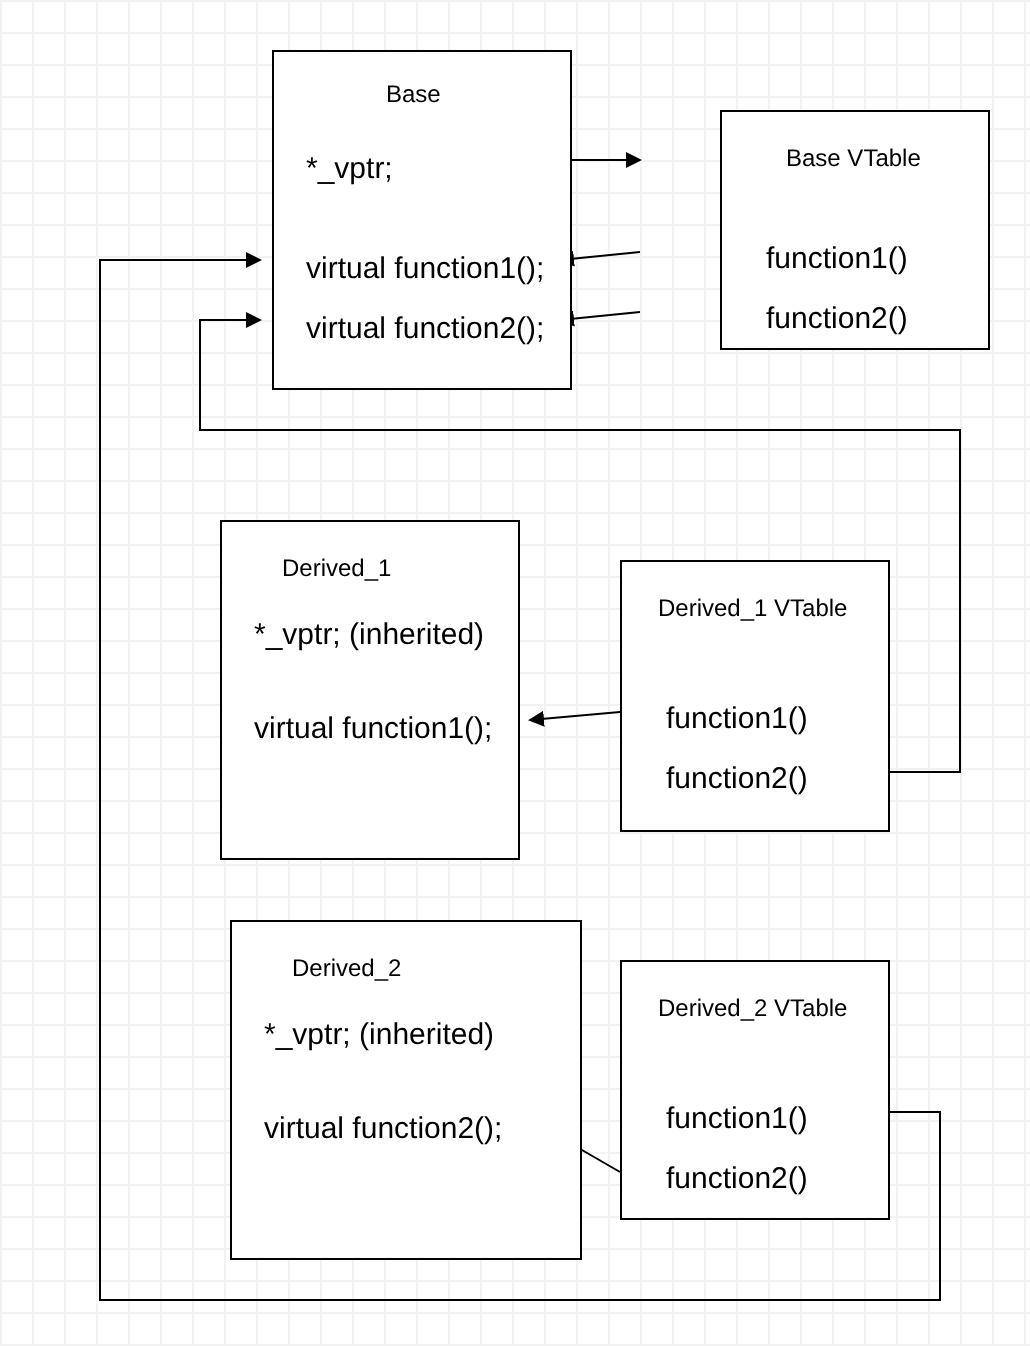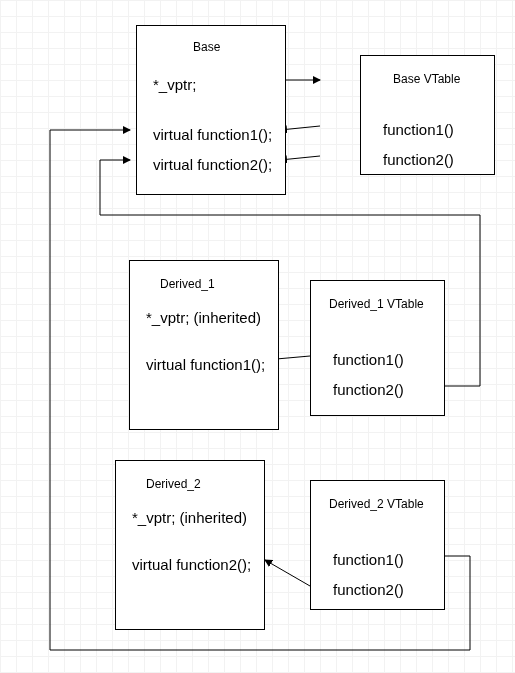--- a/index.html
+++ b/index.html
@@ -56,33 +56,33 @@
   <div class="cell" style="left:16px; top:100px;">virtual function1();</div>
   <div class="cell" style="left:16px; top:130px;">virtual function2();</div>
 </div>
 
 <div class="box" style="left:320px; top:55px; width:135px; height:120px;margin-left:40px;">
   <div class="cell title" style="left:32px; top:16px;">Base VTable</div>
   <div class="cell" style="left:22px; top:65px;">function1()</div>
   <div class="cell" style="left:22px; top:95px;">function2()</div>
 </div>
 
-<div class="box" style="left:129px; top:260px; width:150px; height:170px;">
+<div class="box" style="left:110px; top:260px; width:150px; height:170px;">
   <div class="cell title" style="left:30px; top:16px;">Derived_1</div>
   <div class="cell" style="left:16px; top:48px;">*_vptr; (inherited)</div>
   <div class="cell" style="left:16px; top:95px;">virtual function1();</div>
 </div>
 
 <div class="box" style="left:310px; top:280px; width:135px; height:136px;">
   <div class="cell title" style="left:18px; top:16px;">Derived_1 VTable</div>
   <div class="cell" style="left:22px; top:70px;">function1()</div>
   <div class="cell" style="left:22px; top:100px;">function2()</div>
 </div>
 
-<div class="box" style="left:115px; top:460px; width:150px; height:170px;">
+<div class="box" style="left:115px; top:460px; width:176px; height:170px;">
   <div class="cell title" style="left:30px; top:16px;">Derived_2</div>
   <div class="cell" style="left:16px; top:48px;">*_vptr; (inherited)</div>
   <div class="cell" style="left:16px; top:95px;">virtual function2();</div>
 </div>
 
 <div class="box" style="left:310px; top:480px; width:135px; height:130px;">
   <div class="cell title" style="left:18px; top:16px;">Derived_2 VTable</div>
   <div class="cell" style="left:22px; top:70px;">function1()</div>
   <div class="cell" style="left:22px; top:100px;">function2()</div>
 </div>

